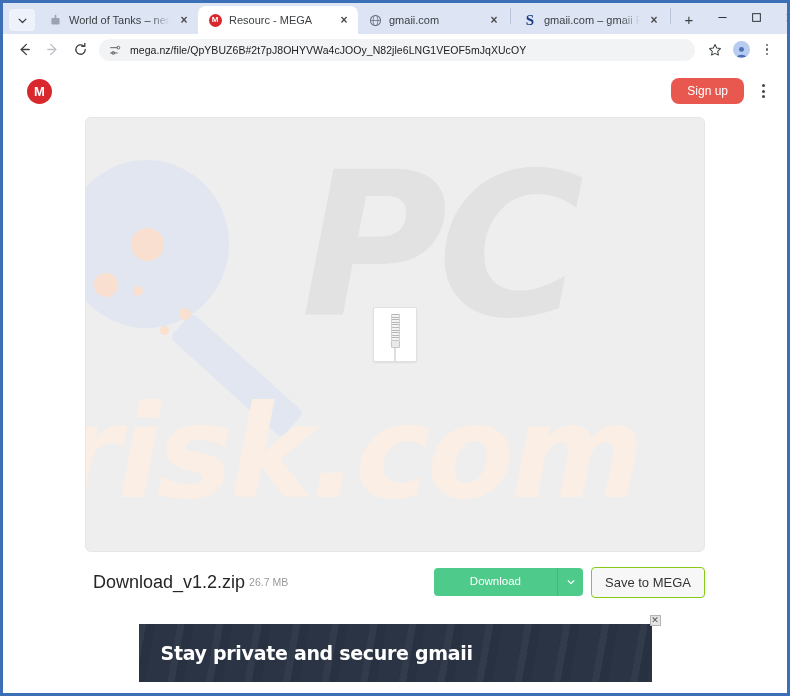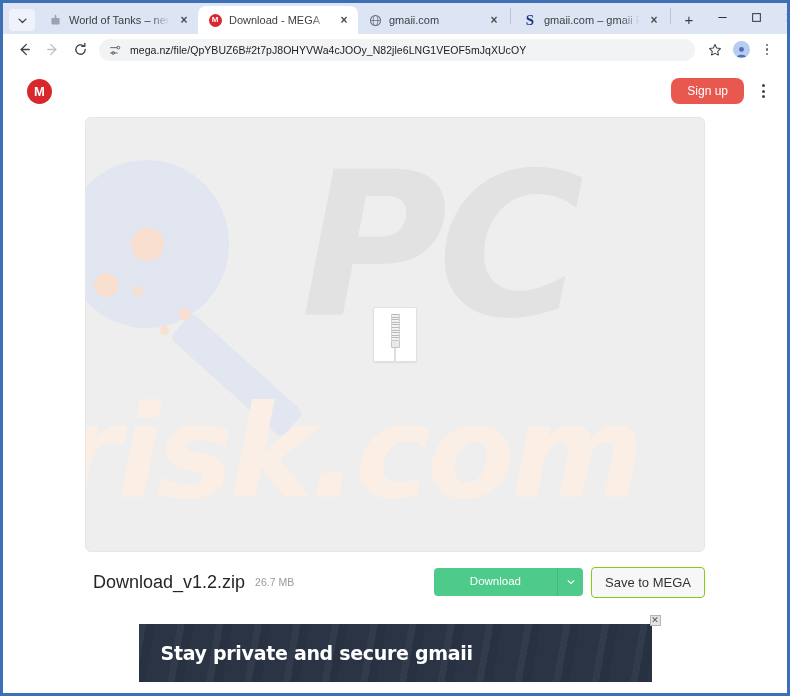--- a/index.html
+++ b/index.html
@@ -376,21 +376,21 @@
     height: 46px;
   }
   #file-name {
     font-size: 18px;
     color: #262626;
     font-weight: normal;
   }
   #file-size {
     font-size: 10.5px;
     color: #9a9a9a;
-    margin-left: 10px;
+    margin-left: 4px;
   }
   #file-actions {
     margin-left: auto;
     display: flex;
     align-items: center;
     gap: 8px;
   }
   .dl-group {
     display: flex;
     border-radius: 4px;
@@ -492,21 +492,21 @@
         </svg>
       </span>
       <span class="tab-title">World of Tanks – nemokam</span>
       <span class="tab-close">×</span>
     </div>
 
     <div class="tab active" style="width:160px">
       <span class="favicon">
         <span class="favicon-mega">M</span>
       </span>
-      <span class="tab-title">Download - MEGA</span>
+      <span class="tab-title">Resourc - MEGA</span>
       <span class="tab-close">×</span>
     </div>
 
     <div class="tab inactive" style="width:150px">
       <span class="favicon">
         <svg class="favicon-globe" viewBox="0 0 16 16">
           <circle cx="8" cy="8" r="6.2" fill="none" stroke="#6b7280" stroke-width="1.3"></circle>
           <ellipse cx="8" cy="8" rx="2.8" ry="6.2" fill="none" stroke="#6b7280" stroke-width="1"></ellipse>
           <path d="M2 8 H14" stroke="#6b7280" stroke-width="1"></path>
         </svg>

